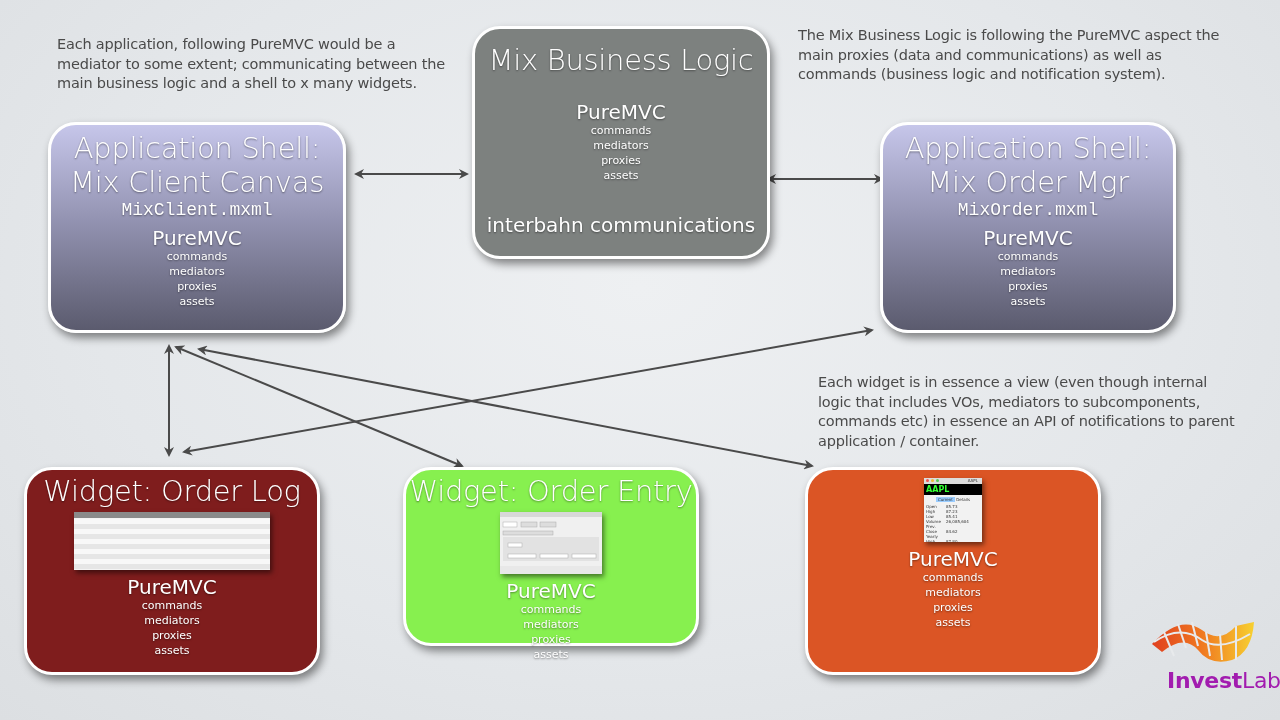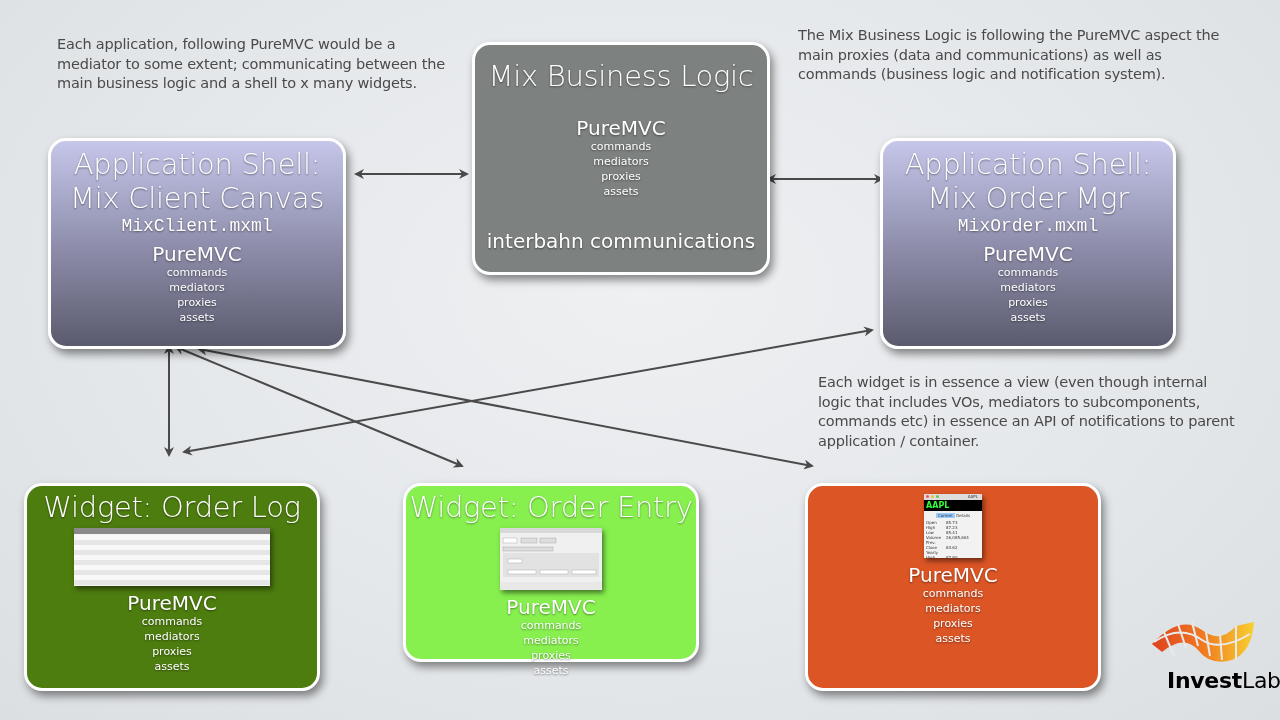--- a/index.html
+++ b/index.html
@@ -6,40 +6,39 @@
   body {
     width:1280px; height:720px; overflow:hidden; position:relative;
     background: radial-gradient(ellipse at 50% 40%, #eef0f2 0%, #e4e7ea 60%, #dcdfe2 100%);
     font-family: "DejaVu Sans", sans-serif;
   }
   .note {
     position:absolute; color:#4a4a4a; font-size:14.5px; line-height:19.5px;
     letter-spacing:-0.2px;
   }
   .box {
-    position:absolute; box-sizing:border-box; border:3px solid #ffffff; border-radius:18px;
+    position:absolute; box-sizing:border-box; border:3px solid #ffffff; border-radius:28px;
     box-shadow: 3px 5px 8px rgba(0,0,0,0.45);
     color:#ffffff; text-align:center;
     text-shadow: 0 1px 2px rgba(0,0,0,0.45);
-    margin-top: 16px;
   }
   .shell { background: linear-gradient(to bottom, #c6c6ea 0%, #8f8fad 50%, #5b5b6e 100%); }
   .biz { background:#7d817f; }
-  .w-log { background:#4d7c0f; }
+  .w-log { background:#7f1d1d; }
   .w-entry { background:#87f04f; }
   .w-stock { background:#db5525; }
   .t-big { font-size:29px; line-height:34px; font-weight:300; letter-spacing:-0.3px; }
   .t-file { font-size:18px; line-height:22px;font-family:Liberation Mono, monospace; }
   .t-pmvc { font-size:20px; line-height:22px; margin-top:6px; }
   .t-item { font-size:11px; line-height:15px; }
   .t-inter { font-size:20px; line-height:24px; }
   svg.arrows { position:absolute; left:0; top:0; }
   .thumb { margin:4px auto 6px auto; background:#f2f2f2; box-shadow:2px 3px 5px rgba(0,0,0,0.5); }
   .logo { position:absolute; left:1140px; top:612px; width:140px; height:90px; }
-  .logo-text { position:absolute; left:1167px; top:668px; font-size:22px; color:#000000; letter-spacing:-0.3px;text-align:center; }
+  .logo-text { position:absolute; left:1167px; top:668px; font-size:22px; color:#a21caf; letter-spacing:-0.3px;text-align:center; }
   .logo-text b { font-weight:bold; }
 </style>
 </head>
 <body>
 
 <div class="note" style="left:45px; top:35px; width:400px;margin-left:12px;">Each application, following PureMVC would be a mediator to some extent; communicating between the main business logic and a shell to x many widgets.</div>
 <div class="note" style="left:798px; top:26px; width:430px;">The Mix Business Logic is following the PureMVC aspect the main proxies (data and communications) as well as commands (business logic and notification system).</div>
 <div class="note" style="left:818px; top:373px; width:420px;">Each widget is in essence a view (even though internal logic that includes VOs, mediators to subcomponents, commands etc) in essence an API of notifications to parent application / container.</div>
 
 <svg class="arrows" width="1280" height="720">

